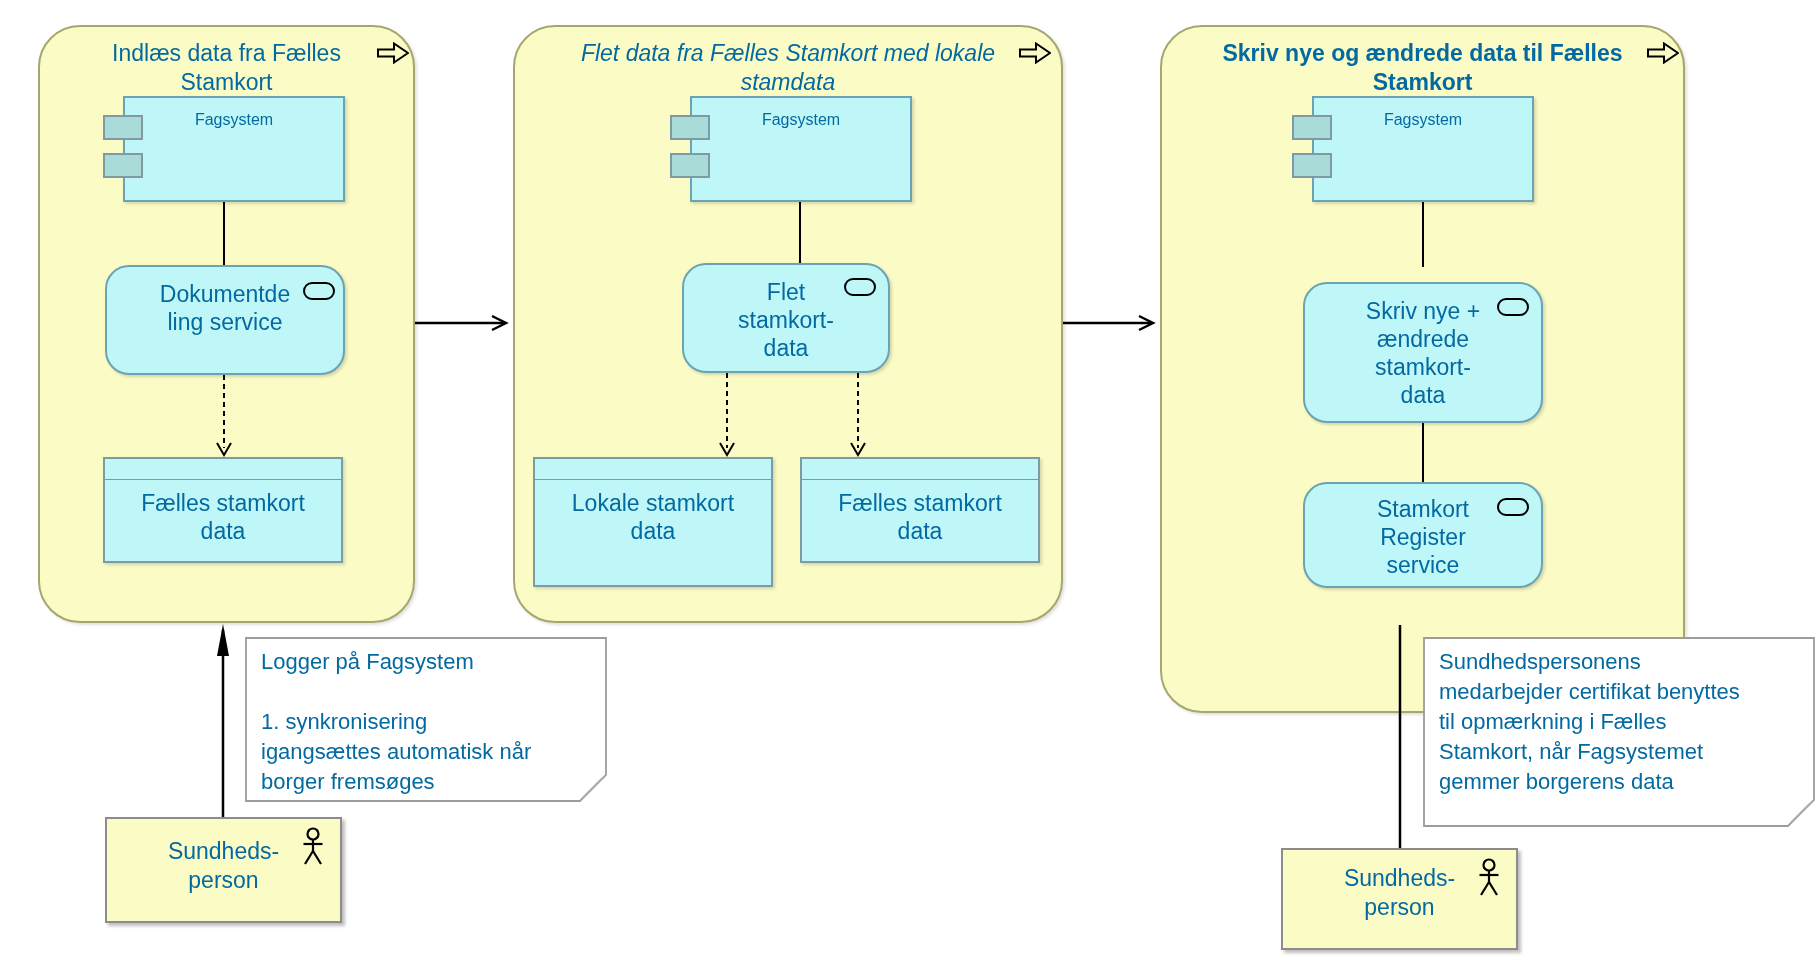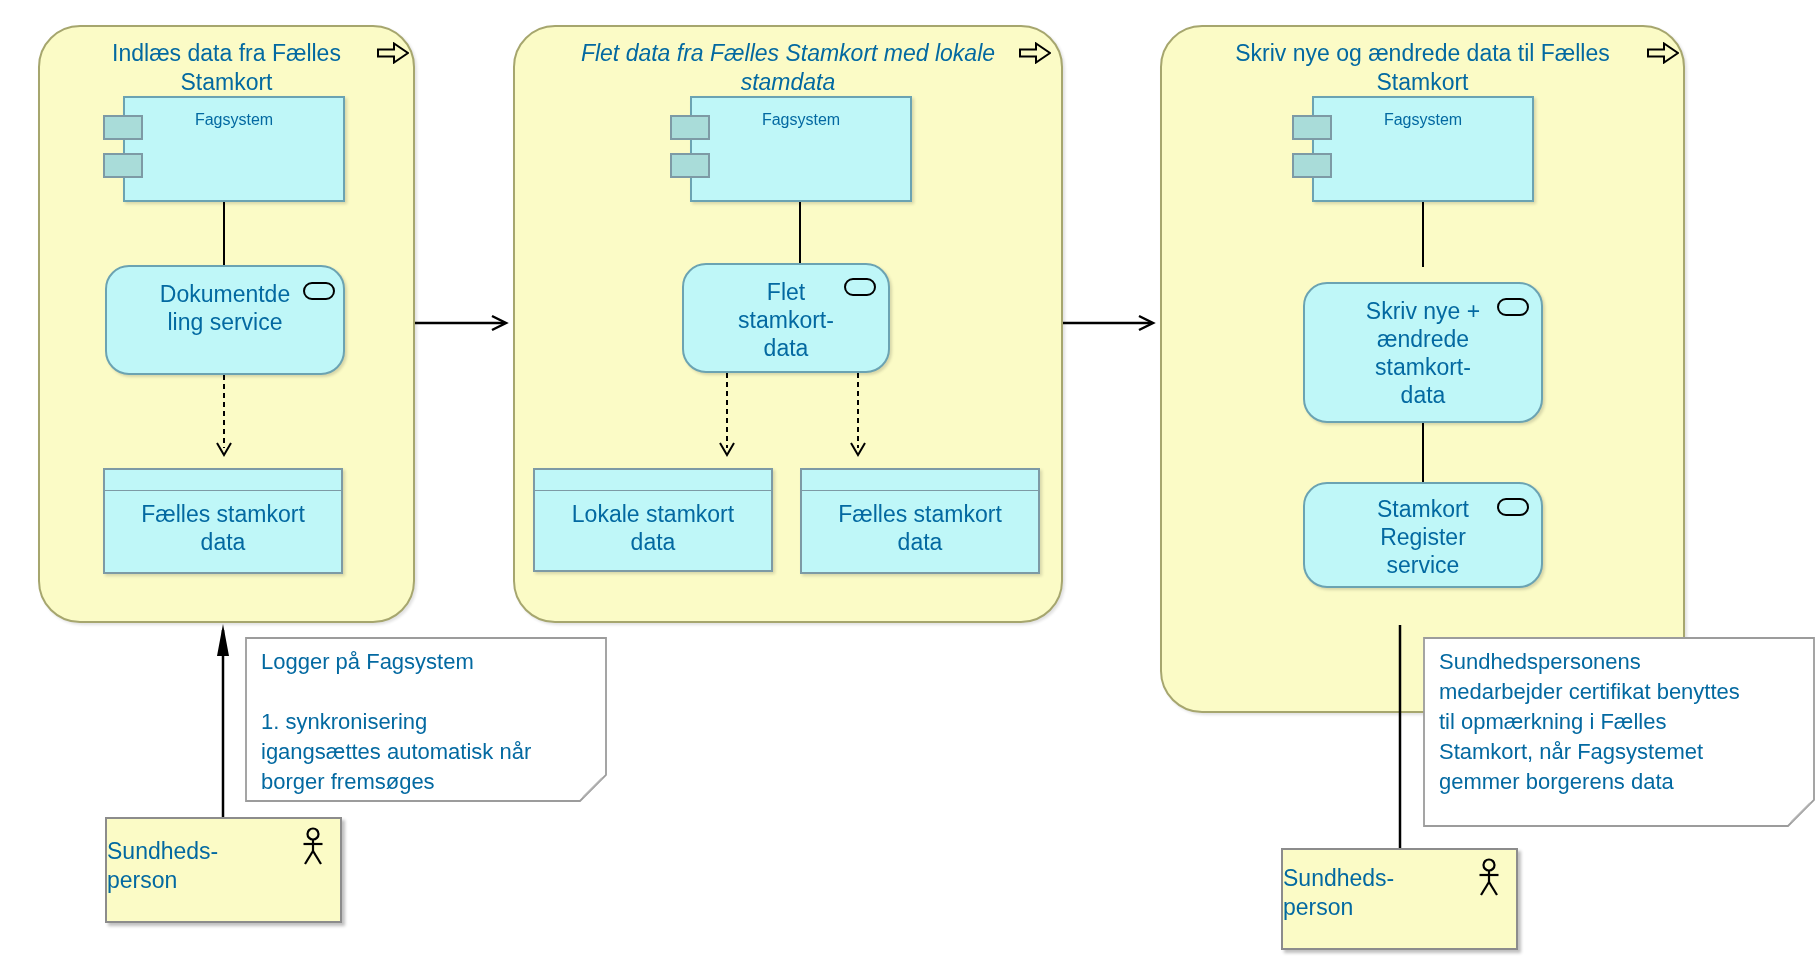--- a/index.html
+++ b/index.html
@@ -29,27 +29,26 @@
     position:absolute;background:#BFF7F8;border:2px solid #6BA3B2;
     border-radius:24px;box-sizing:border-box;text-align:center;
     font-size:23px;line-height:28px;box-shadow:2px 2px 3px rgba(0,0,0,0.15);
   }
   .oval{position:absolute;width:32px;height:18px;border:2.5px solid #000;
     border-radius:10px;box-sizing:border-box;background:transparent;}
   .dobj{
     position:absolute;background:#BFF7F8;border:2px solid #7D9AA5;
     box-sizing:border-box;text-align:center;font-size:23px;line-height:28px;
     box-shadow:2px 2px 3px rgba(0,0,0,0.15);
-    margin-top:11px;
   }
   .dobj-strip{height:20px;border-bottom:1.5px solid #7D9AA5;}
   .dobj-body{padding-top:9px;}
   .actor{
     position:absolute;background:#FBFBC6;border:2px solid #8C8C8C;
-    box-sizing:border-box;font-size:23px;line-height:29px;
+    box-sizing:border-box;text-align:center;font-size:23px;line-height:29px;
     padding-top:18px;box-shadow:3px 3px 3px rgba(0,0,0,0.25);
   }
   .actor-icon{position:absolute;top:8px;right:14px;}
   .note{position:absolute;}
   .note-svg{position:absolute;left:0;top:0;}
   .note-text{position:absolute;left:16px;top:10px;right:12px;
     font-size:22px;line-height:30px;}
   .note-line{min-height:30px;white-space:nowrap;}
   .connectors{position:absolute;left:0;top:0;}
 </style>
@@ -71,21 +70,21 @@
   <div class="proc" style="left:513px;top:25px;width:550px;height:598px;font-style:italic;">
     <div class="proc-title">
       <div class="tline">Flet data fra Fælles Stamkort med lokale</div>
       <div class="tline">stamdata</div>
     </div>
     <svg class="proc-icon" style="right:10px;" width="32" height="22" viewBox="0 0 32 22">
       <path d="M1,7.5 H17 V1.5 L31,11 L17,20.5 V14.5 H1 Z" fill="none" stroke="#000" stroke-width="2"></path>
     </svg>
   </div>
 
-  <div class="proc" style="left:1160px;top:25px;width:525px;height:688px;">
+  <div class="proc" style="left:1160px;top:25px;width:525px;height:688px;font-weight:bold;">
     <div class="proc-title">
       <div class="tline">Skriv nye og ændrede data til Fælles</div>
       <div class="tline">Stamkort</div>
     </div>
     <svg class="proc-icon" style="right:4px;" width="32" height="22" viewBox="0 0 32 22">
       <path d="M1,7.5 H17 V1.5 L31,11 L17,20.5 V14.5 H1 Z" fill="none" stroke="#000" stroke-width="2"></path>
     </svg>
   </div>
 
   <svg class="connectors" width="1820" height="978" viewBox="0 0 1820 978">
@@ -188,21 +187,21 @@
   </div>
 
   <div class="dobj" style="left:103px;top:457px;width:240px;height:106px;">
     <div class="dobj-strip"></div>
     <div class="dobj-body">
       <div>Fælles stamkort</div>
       <div>data</div>
     </div>
   </div>
 
-  <div class="dobj" style="left:533px;top:457px;width:240px;height:104px;">
+  <div class="dobj" style="left:533px;top:457px;width:240px;height:130px;">
     <div class="dobj-strip"></div>
     <div class="dobj-body">
       <div>Lokale stamkort</div>
       <div>data</div>
     </div>
   </div>
 
   <div class="dobj" style="left:800px;top:457px;width:240px;height:106px;">
     <div class="dobj-strip"></div>
     <div class="dobj-body">

